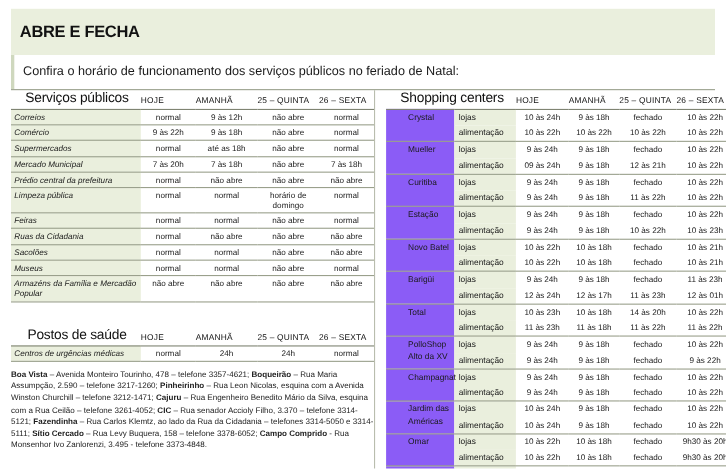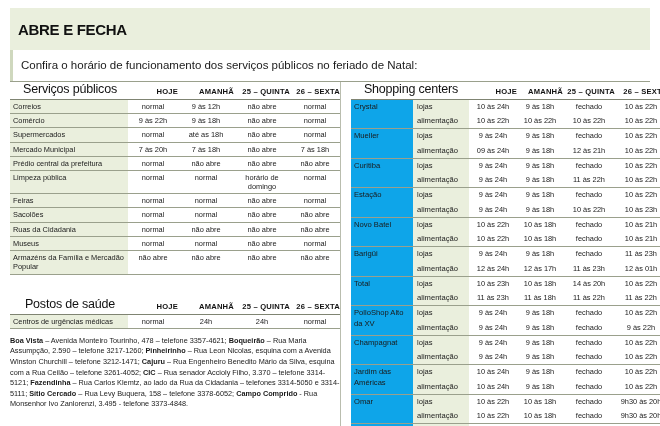--- a/index.html
+++ b/index.html
@@ -35,34 +35,34 @@
 
   
   .cols{display:flex;gap:0px;align-items:flex-start;}
   .col-left{width:330px;flex:0 0 330px;}
   .col-right{width:318px;flex:0 0 318px;padding-left:10px;box-sizing:border-box;
              border-left:1px solid #b9bdae;}
 
   
   table{border-collapse:collapse;width:100%;table-layout:fixed;}
   .tbl-head th{
-    font-size:7.6px;font-weight:bold;letter-spacing:0.2px;
-    text-align:right;padding:0 0 3px 0;vertical-align:bottom;
+    font-size:7.6px;font-weight:normal;letter-spacing:0.2px;
+    text-align:left;padding:0 0 3px 0;vertical-align:bottom;
     color:#111;white-space:nowrap;
   }
   .tbl-head th.secname{
     text-align:center;font-size:12.5px;font-weight:normal;letter-spacing:-0.2px;
     padding-left:2px;
   }
   .tbl-head{border-bottom:1px solid #7f8472;}
 
   td{font-size:7.4px;padding:2px 0;vertical-align:top;color:#1a1a1a;}
   td.lbl{
     background:#eaefdd;padding-left:3px;padding-right:2px;
-    font-size:7.4px;line-height:1.25;
+    font-size:7.4px;line-height:1.25;font-style:italic;
   }
   td.val{text-align:center;}
   tr.row{border-bottom:1px solid #9aa08c;}
 
   
   .t-serv col.c0{width:118px;}
   .t-serv col.c1{width:50px;}
   .t-serv col.c2{width:56px;}
   .t-serv col.c3{width:56px;}
   .t-serv col.c4{width:50px;}
@@ -82,21 +82,21 @@
   .addresses b{font-weight:bold;}
 
   
   .t-shop col.c0{width:62px;}
   .t-shop col.c1{width:56px;}
   .t-shop col.c2{width:48px;}
   .t-shop col.c3{width:46px;}
   .t-shop col.c4{width:52px;}
   .t-shop col.c5{width:52px;}
   .t-shop td.name{
-    background:#0ea5e9;font-size:7.6px;padding-left:3px;line-height:1.35;
+    background:#8b5cf6;font-size:7.6px;padding-left:20px;line-height:1.35;
   }
   .t-shop td.kind{
     background:#eaefdd;font-size:7.6px;padding-left:4px;line-height:1.35;
   }
   .t-shop td.v{text-align:center;font-size:7.4px;line-height:1.35;white-space:nowrap;}
   .t-shop tr.grp{border-bottom:1px solid #9aa08c;}
 </style>
 </head>
 <body>
 
@@ -175,30 +175,30 @@
             <td class="val">normal</td>
           </tr>
           <tr class="row">
             <td class="lbl">Feiras</td>
             <td class="val">normal</td>
             <td class="val">normal</td>
             <td class="val">não abre</td>
             <td class="val">normal</td>
           </tr>
           <tr class="row">
+            <td class="lbl">Ruas da Cidadania</td>
+            <td class="val">normal</td>
+            <td class="val">não abre</td>
+            <td class="val">não abre</td>
+            <td class="val">não abre</td>
+          </tr>
+          <tr class="row">
             <td class="lbl">Sacolões</td>
             <td class="val">normal</td>
             <td class="val">normal</td>
-            <td class="val">não abre</td>
-            <td class="val">não abre</td>
-          </tr>
-          <tr class="row">
-            <td class="lbl">Ruas da Cidadania</td>
-            <td class="val">normal</td>
-            <td class="val">não abre</td>
             <td class="val">não abre</td>
             <td class="val">não abre</td>
           </tr>
           <tr class="row">
             <td class="lbl">Museus</td>
             <td class="val">normal</td>
             <td class="val">normal</td>
             <td class="val">não abre</td>
             <td class="val">normal</td>
           </tr>

